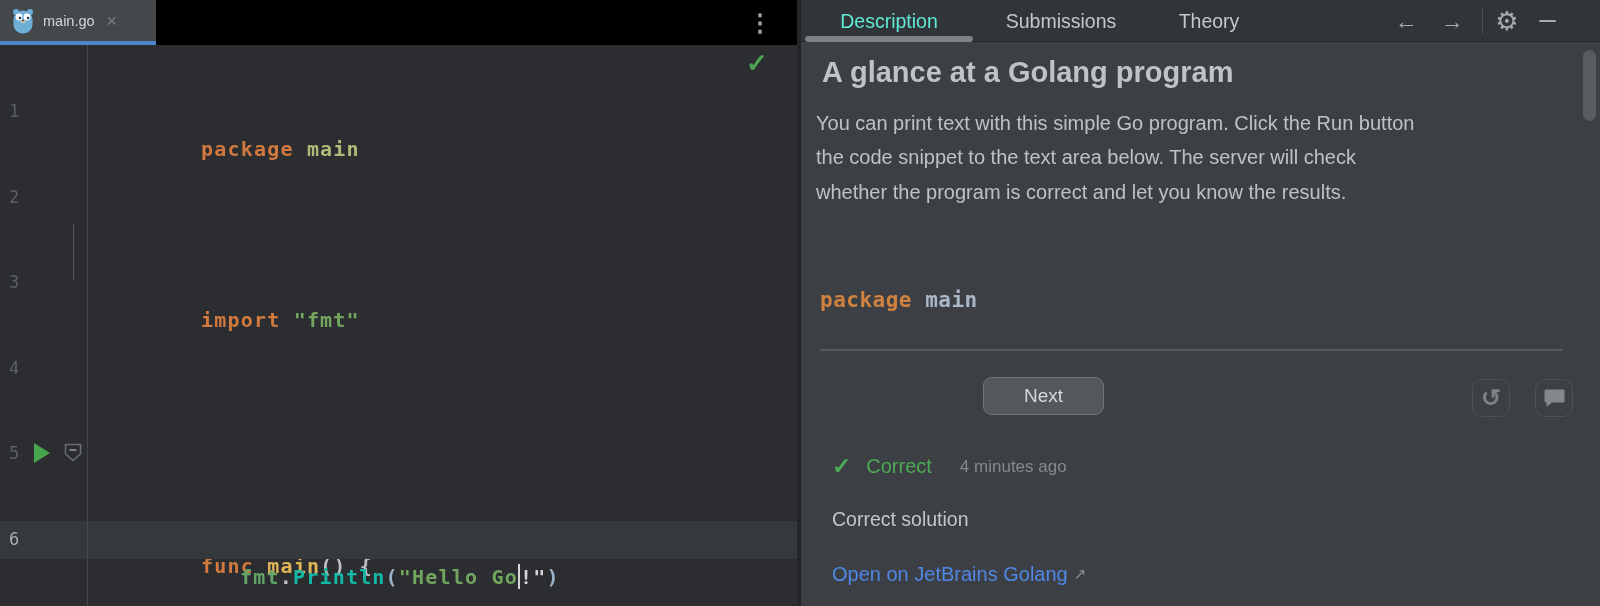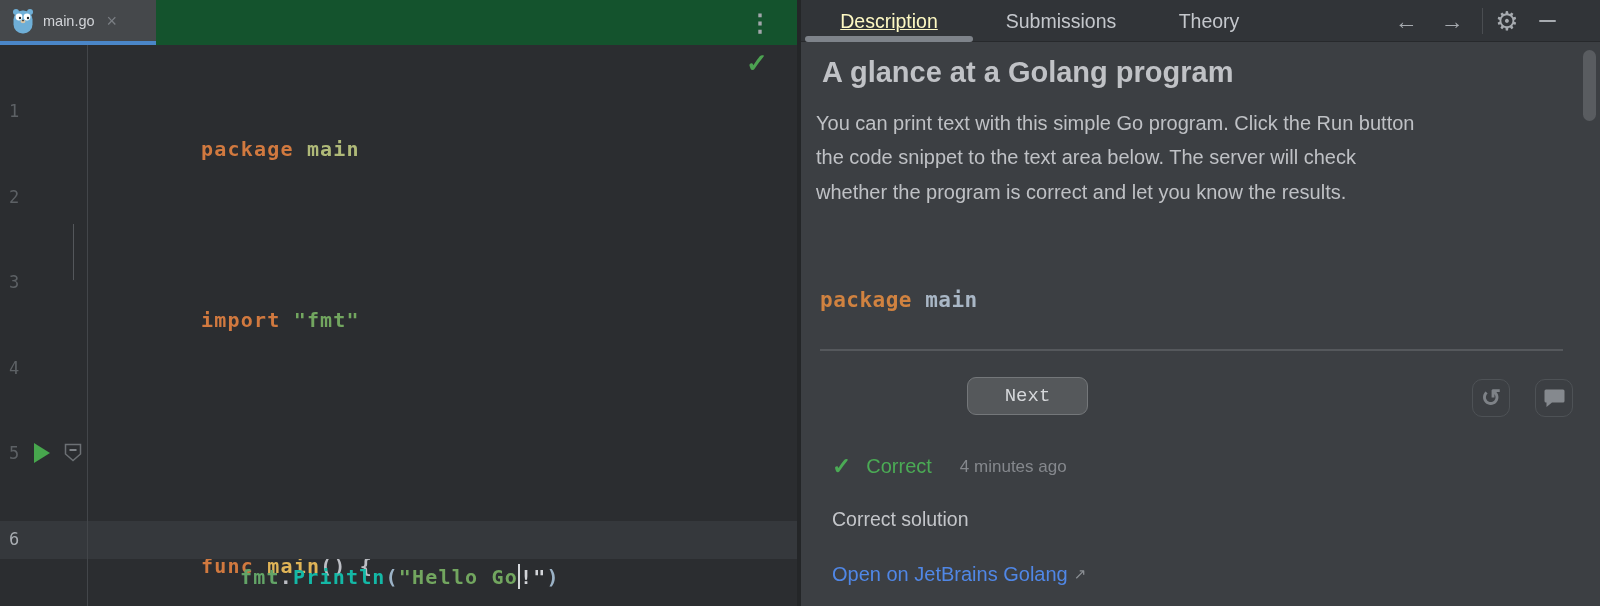--- a/index.html
+++ b/index.html
@@ -1,21 +1,21 @@
 <!DOCTYPE html>
 <html><head>
 <meta charset="utf-8">
 <style>
   * { margin:0; padding:0; box-sizing:border-box; }
   body { font-family:"Liberation Sans", sans-serif; background:#1e1f22; }
   #stage { position:relative; width:1600px; height:606px; overflow:hidden; background:#2B2D30; }
 
   
   #editor { position:absolute; left:0; top:0; width:797px; height:606px; background:#2B2D30; }
-  #tabbar { position:absolute; left:0; top:0; width:797px; height:45px; background:#14532d; }
+  #tabbar { position:absolute; left:0; top:0; width:797px; height:45px; background:#000000; }
   #file-tab { position:absolute; left:0; top:0; width:156px; height:45px; background:#45484B;
               border-bottom:4px solid #4A86C8; display:flex; align-items:center; padding-left:12px; cursor:default; }
   #file-tab .tab-label { color:#D2D4D8; font-size:14.5px; margin-left:9px; }
   #file-tab .tab-close { color:#7A7E83; font-size:18px; margin-left:12px; line-height:1; }
   #kebab { position:absolute; left:748px; top:6px; width:24px; height:34px; color:#A2A6AB;
            font-size:24px; text-align:center; line-height:34px; font-weight:bold; }
   #inspect-ok { position:absolute; left:746px; top:48px; color:#4CA251; font-size:26px; font-weight:bold; }
 
   #gutter-sep { position:absolute; left:87px; top:45px; bottom:0; width:1px; background:#43464A; z-index:4; }
   #code-area { position:absolute; left:0; top:45px; right:0; bottom:0;
@@ -44,21 +44,21 @@
 
   
   #splitter { position:absolute; left:797px; top:0; width:4px; height:606px; background:#242628; }
 
   
   #panel { position:absolute; left:801px; top:0; width:799px; height:606px; background:#3C3F43; }
   #panel-header { position:absolute; left:0; top:0; width:100%; height:42px; background:#313438;
                   border-bottom:1px solid #27292C; }
   .ptab { position:absolute; top:0; height:42px; display:flex; align-items:center; justify-content:center;
           font-size:19.5px; color:#C4C7CC; cursor:default; }
-  .ptab.active { color:#fef9c3;text-decoration:underline; }
+  .ptab.active { color:#5eead4; }
   .ptab.active::after { content:""; position:absolute; left:0; right:0; bottom:0; height:6px;
                         background:#7E838A; border-radius:3px; }
   #ptab-0 { left:4px;   width:168px; }
   #ptab-1 { left:172px; width:176px; }
   #ptab-2 { left:348px; width:120px; }
   .nav-ic { position:absolute; top:0; height:42px; display:flex; align-items:center; justify-content:center;
             color:#A7ABB0; font-size:23px; }
   #nav-back    { left:588px; width:34px; }
   #nav-forward { left:634px; width:34px; }
   #nav-div     { position:absolute; left:681px; top:8px; width:1px; height:26px; background:#4A4D51; }
@@ -72,21 +72,21 @@
   #p-para  { position:absolute; left:15px; top:106px; width:760px; font-size:20px; line-height:34.4px; color:#BFC1C5; }
   #p-snippet { position:absolute; left:19px; top:288px; font-family:"DejaVu Sans Mono", monospace;
                font-size:21px; font-weight:bold; letter-spacing:0.5px; }
   #p-snippet .sn-kw { color:#D08240; }
   #p-snippet .sn-name { color:#A9B7C6; }
   #p-divider { position:absolute; left:19px; top:349px; width:743px; height:2px; background:#55585C; }
 
   .pbtn { position:absolute; top:377px; height:38px; border-radius:9px; font-size:19px;
           display:flex; align-items:center; justify-content:center; cursor:default; }
   #btn-check { left:30px; width:124px; background:#325C91; border:1px solid #5A82AF; color:#EDF3FA; }
-  #btn-next  { left:166px; width:121px; background:#55585B; border:1px solid #74777A; color:#D5D7DA;font-family:Liberation Mono, monospace; }
+  #btn-next  { left:182px; width:121px; background:#55585B; border:1px solid #74777A; color:#D5D7DA; }
   .ibtn { position:absolute; top:379px; width:38px; height:38px; border:1.5px solid #4E5256; border-radius:10px;
           display:flex; align-items:center; justify-content:center; }
   #btn-reset { left:671px; color:#7E8287; font-size:24px; font-weight:bold; }
   #btn-comment { left:734px; }
 
   #p-status { position:absolute; left:31px; top:453px; display:flex; align-items:center; }
   #p-status .st-check { color:#4BAA55; font-size:23px; font-weight:bold; }
   #p-status .st-label { color:#4BAA55; font-size:20px; margin-left:15px; }
   #p-status .st-time  { color:#85888D; font-size:17px; margin-left:28px; }
 

